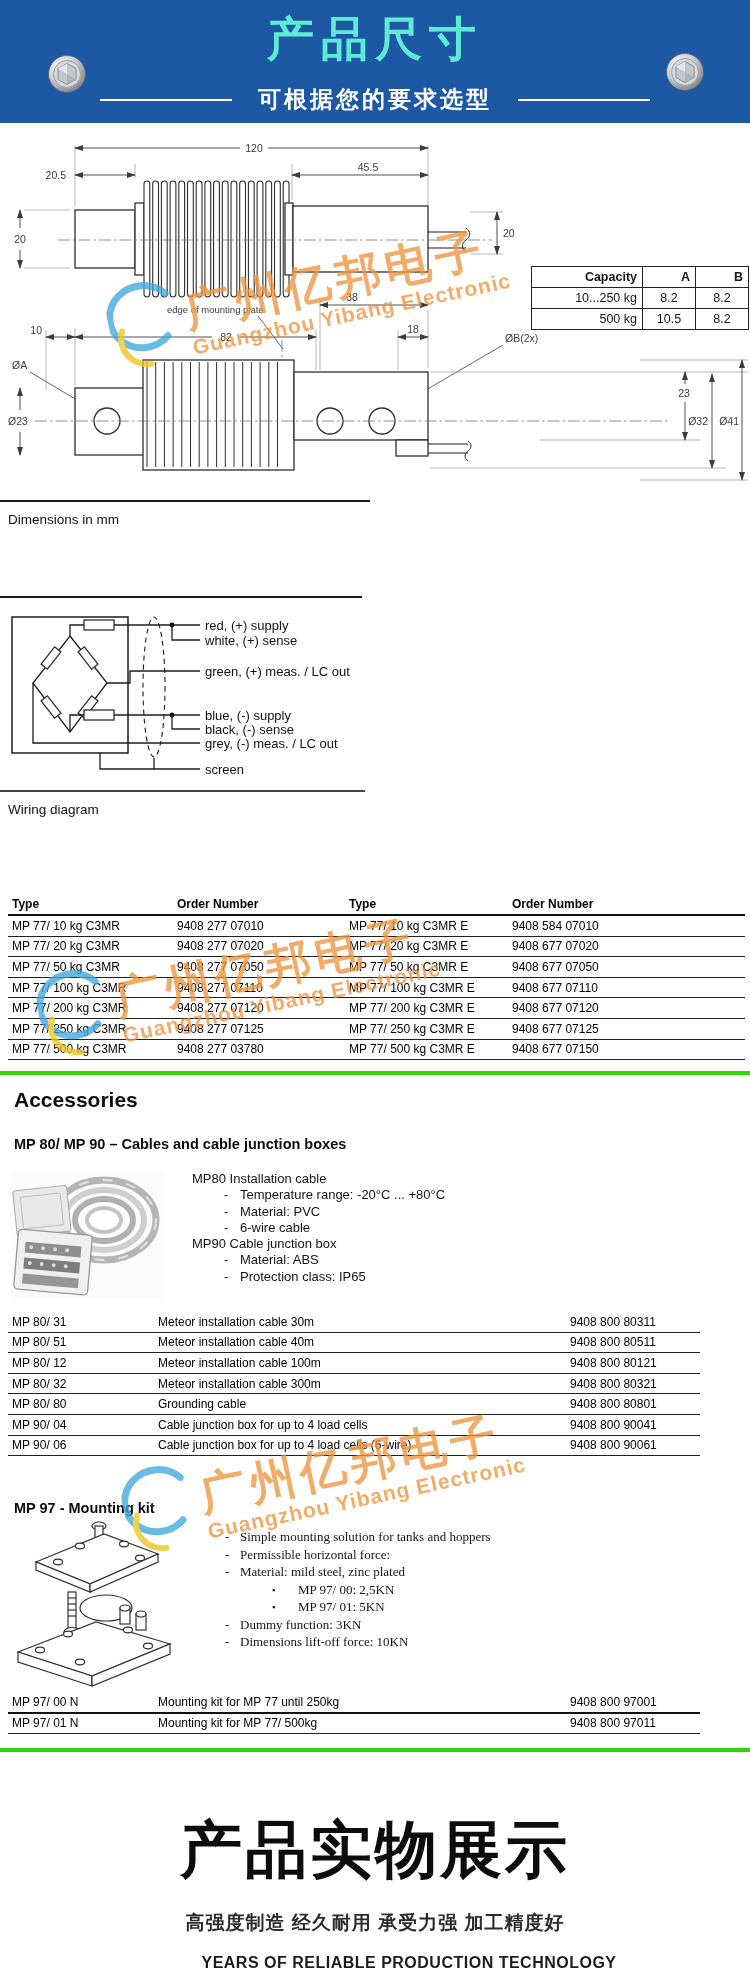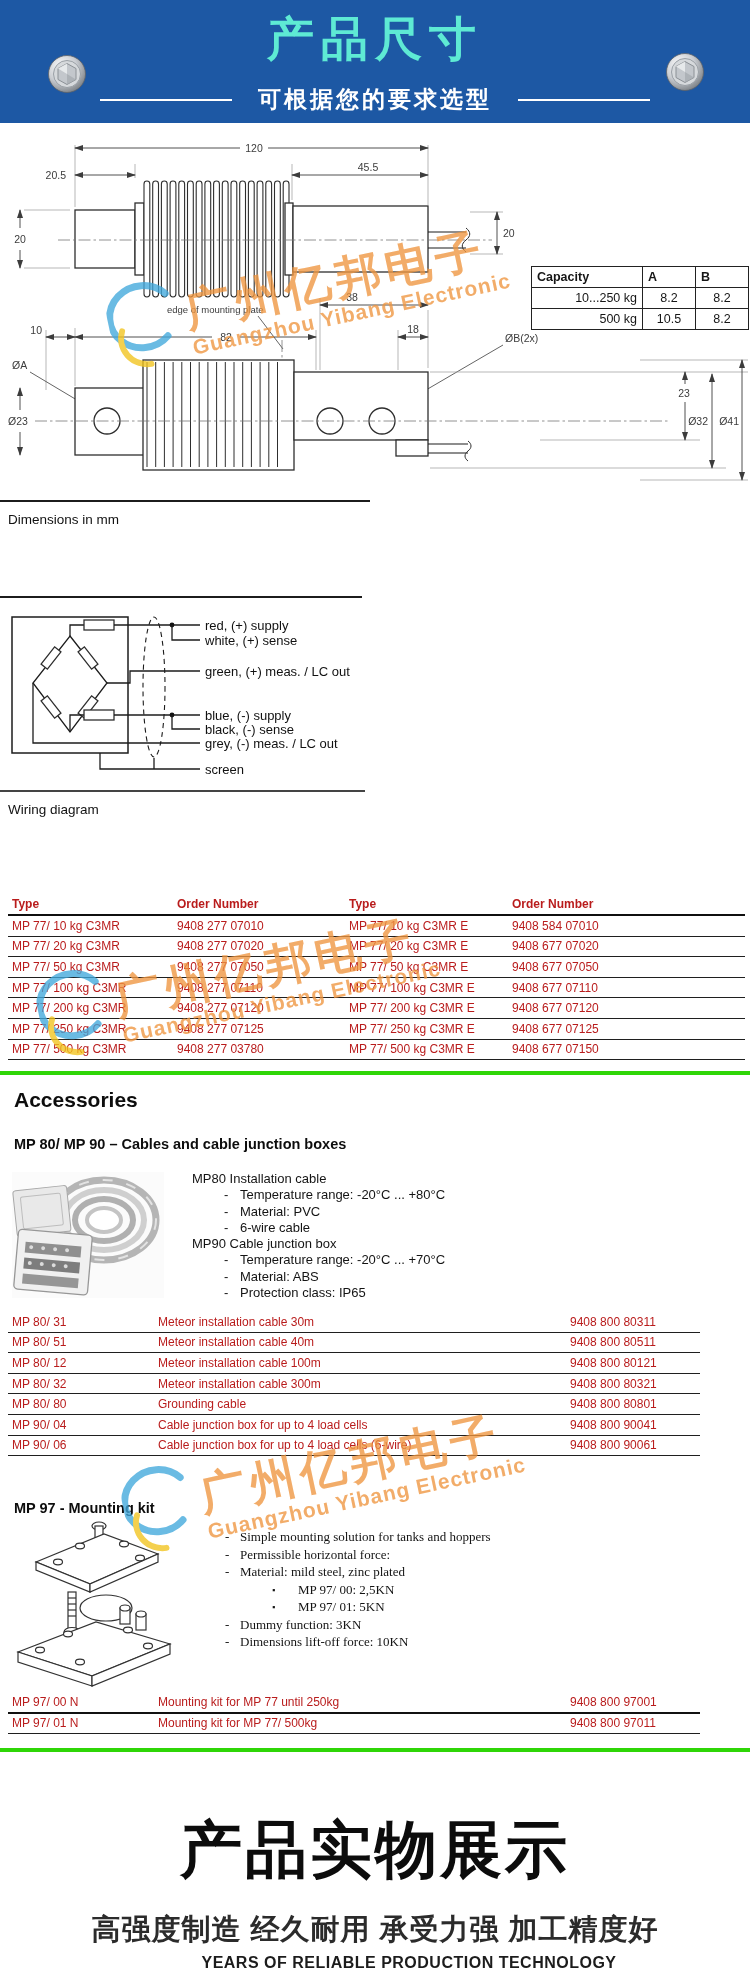--- a/index.html
+++ b/index.html
@@ -13,28 +13,28 @@
   .hdr-line{width:132px;height:2px;background:#fff;}
   .hdr-sub{color:#fff;font-size:23px;letter-spacing:3px;font-weight:bold;}
   .screw{position:absolute;width:40px;height:40px;}
   
   .sep{position:absolute;height:2px;background:#1c1c1c;}
   .cap{position:absolute;font-size:13.5px;color:#111;}
   .green{position:absolute;left:0;width:750px;height:4px;background:#2fd607;}
   
   .tblwrap{position:absolute;}
   table{border-collapse:collapse;table-layout:fixed;}
-  .dtable td{font-size:12px;color:#b91c1c;height:19.6px;padding:0 0 0 4px;vertical-align:middle;
+  .dtable td{font-size:12px;color:#000000;height:19.6px;padding:0 0 0 4px;vertical-align:middle;
              border-bottom:1.6px solid #1f1f1f;overflow:hidden;white-space:nowrap;}
   .dtable .hd td{font-weight:bold;border-bottom:2.2px solid #0f0f0f;height:21px;}
   .cap-table{border:1.6px solid #222;}
   .cap-table td{border:1.4px solid #222;font-size:12.5px;height:20px;padding:0 5px;white-space:nowrap;}
   .cap-table .c0{text-align:right;width:100px;}
   .cap-table .cv{text-align:center;width:42px;}
-  .cap-table .hd td{font-weight:bold;text-align:left;}
+  .cap-table .hd td{font-weight:bold;text-align:right;}
   
   .h-acc{position:absolute;font-size:21px;font-weight:bold;color:#0d0d0d;}
   .h-sub{position:absolute;font-size:14.5px;font-weight:bold;color:#0d0d0d;}
   .spec{position:absolute;font-size:13px;color:#141414;}
   .spec .t{font-weight:normal;}
   .spec div{line-height:16.3px;}
   .spec .it{position:relative;padding-left:48px;}
   .spec .it::before{content:"-";position:absolute;left:32px;}
   .spec97 div{line-height:17.5px;font-family:Liberation Serif, serif;}
   .spec97 .it{position:relative;padding-left:30px;}
@@ -42,21 +42,21 @@
   .spec97 .sub{position:relative;padding-left:88px;}
   .spec97 .sub::before{content:"▪";position:absolute;left:62px;font-size:9px;top:1px;}
   
   .wm{position:absolute;display:flex;align-items:flex-end;gap:8px;transform:rotate(-12deg);
       opacity:.78;pointer-events:none;}
   .wm-cn{font-size:46px;color:#ef9640;font-weight:bold;letter-spacing:5px;line-height:1;white-space:nowrap;}
   .wm-en{font-size:21px;color:#ef9640;font-weight:bold;letter-spacing:1px;white-space:nowrap;margin-top:2px;}
   
   .ft-title{position:absolute;left:0;top:1808px;width:100%;text-align:center;font-size:62px;
             font-weight:900;color:#0c0c0c;letter-spacing:3px;}
-  .ft-sub{position:absolute;left:0;top:1910px;width:100%;text-align:center;font-size:29px;
+  .ft-sub{position:absolute;left:0;top:1910px;width:100%;text-align:center;font-size:19px;
           font-weight:bold;color:#2b2b2b;letter-spacing:1px;}
   .ft-tag{position:absolute;left:0;top:1954px;width:100%;text-align:center;font-size:16px;
           font-weight:bold;color:#1c1c1c;letter-spacing:.5px;margin-left:34px;}
   
   .dt{font-size:10.5px;fill:#3c3c3c;}
   .dim{stroke:#3c3c3c;stroke-width:.9;marker-start:url(#arw);marker-end:url(#arw);}
   .ldr{stroke:#3c3c3c;stroke-width:.8;marker-end:url(#arw);}
   .ext{stroke:#999;stroke-width:.7;}
   .cl{stroke:#777;stroke-width:.8;stroke-dasharray:12 3 2.5 3;}
   .part{stroke:#2e2e2e;stroke-width:1.3;fill:#fff;}
@@ -374,21 +374,20 @@
         <circle cx="54" cy="93" r="2" fill="#dcdcdc"></circle>
     </g>
   </svg>
 
   <div class="spec" style="left:192px;top:1171px;width:420px">
     <div class="t">MP80 Installation cable</div>
     <div class="it">Temperature range:  -20°C ... +80°C</div>
     <div class="it">Material: PVC</div>
     <div class="it">6-wire cable</div>
     <div class="t">MP90 Cable junction box</div>
-    <div class="it">Temperature range:  -20°C ... +70°C</div>
     <div class="it">Material: ABS</div>
     <div class="it">Protection class: IP65</div>
   </div>
 
   <div class="tblwrap" style="left:8px;top:1312px">
     <table class="dtable" style="width:692px">
       <colgroup>
           <col style="width:146px">
           <col style="width:412px">
           <col style="width:134px">

